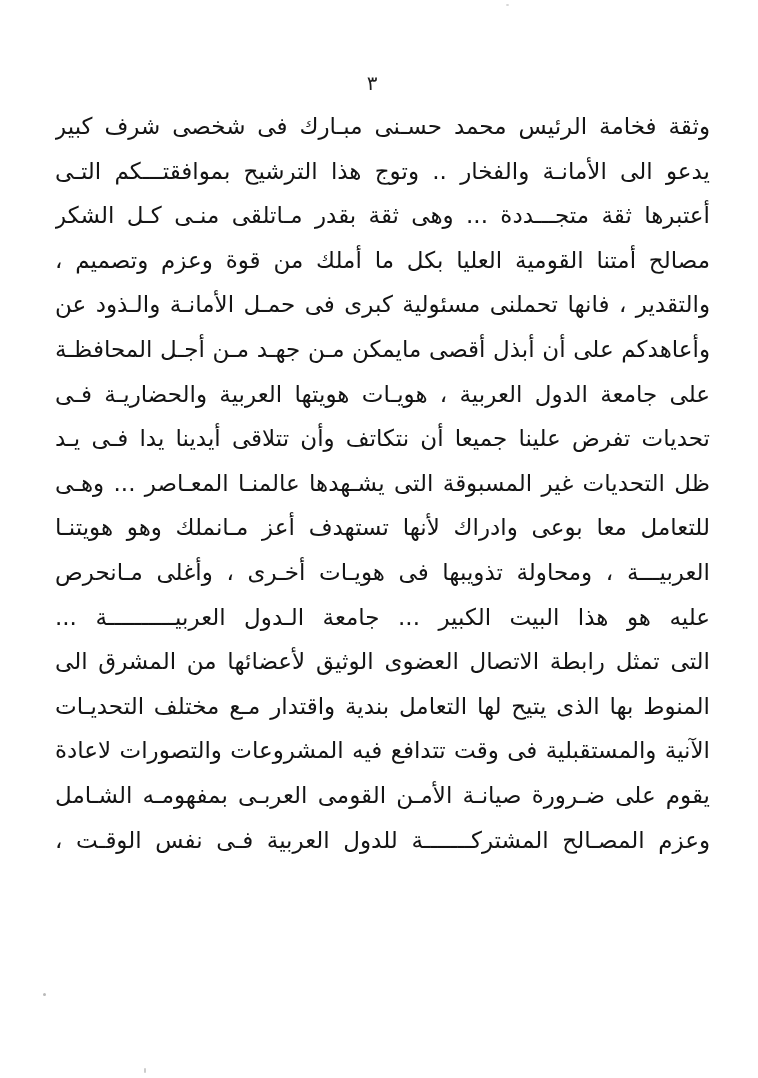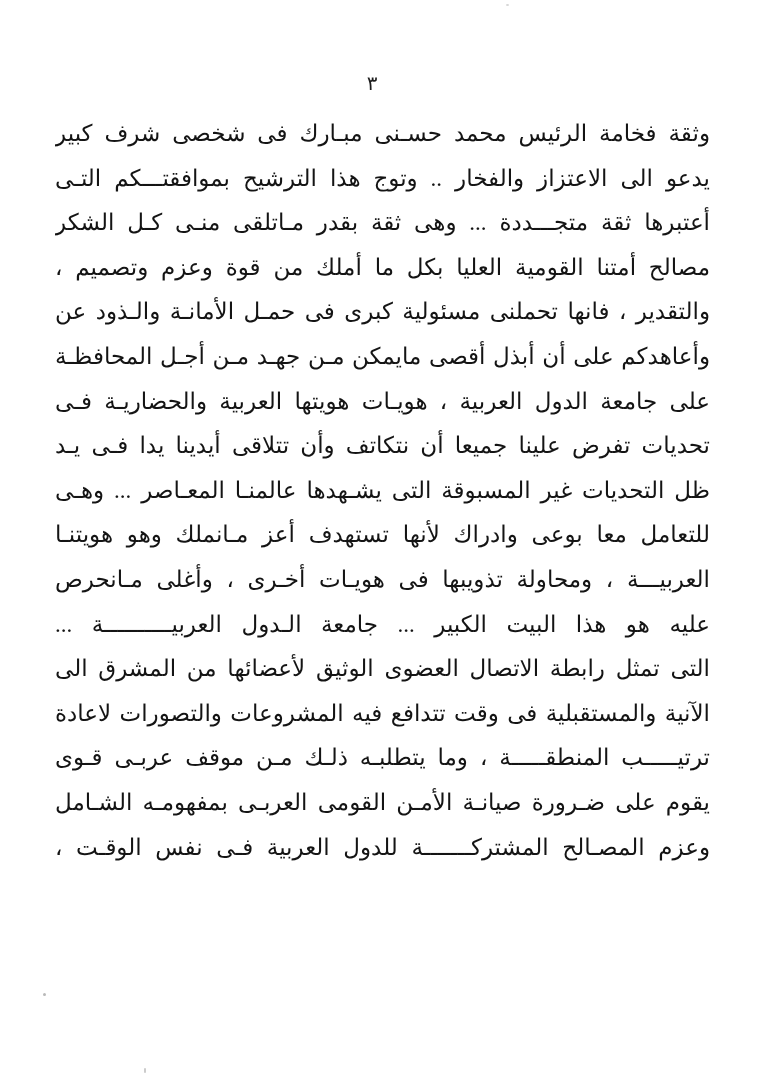--- a/index.html
+++ b/index.html
@@ -21,25 +21,24 @@
     top: 70px;
     left: 0;
     width: 744px;
     text-align: center;
     font-size: 20px;
     line-height: 26px;
     color: #1c1c1c;
   }
   .text-block {
     position: absolute;
-    top: 112px;
+    top: 104px;
     right: 48px;
     left: 55px;
     direction: rtl;
-    font-family: Liberation Serif, serif;
   }
   .line {
     height: 44.6px;
     line-height: 44.6px;
     font-size: 23px;
     text-align: justify;
     text-align-last: justify;
     text-justify: inter-word;
     white-space: normal;
     overflow: hidden;
@@ -55,34 +54,34 @@
   .speck.s3 { left: 506px; top: 4px;    width: 3px; height: 2px; background:#d6d6d6; }
 </style>
 </head>
 <body>
 
 <div class="paper">
   <div class="page-number">٣</div>
 
   <div class="text-block">
     <div class="line">وثقة فخامة الرئيس محمد حسـنى مبـارك فى شخصى شرف كبير</div>
-    <div class="line">يدعو الى الاعتزاز والفخار .. وتوج هذا الترشيح بموافقتـــكم التـى</div>
+    <div class="line">يدعو الى الأمانـة والفخار .. وتوج هذا الترشيح بموافقتـــكم التـى</div>
     <div class="line">أعتبرها ثقة متجـــددة ... وهى ثقة بقدر مـاتلقى منـى كـل الشكر</div>
     <div class="line">مصالح أمتنا القومية العليا بكل ما أملك من قوة وعزم وتصميم ،</div>
     <div class="line">والتقدير ، فانها تحملنى مسئولية كبرى فى حمـل الأمانـة والـذود عن</div>
     <div class="line">وأعاهدكم على أن أبذل أقصى مايمكن مـن جهـد مـن أجـل المحافظـة</div>
     <div class="line">على جامعة الدول العربية ، هويـات هويتها العربية والحضاريـة فـى</div>
     <div class="line">تحديات تفرض علينا جميعا أن نتكاتف وأن تتلاقى أيدينا يدا فـى يـد</div>
     <div class="line">ظل التحديات غير المسبوقة التى يشـهدها عالمنـا المعـاصر ... وهـى</div>
     <div class="line">للتعامل معا بوعى وادراك لأنها تستهدف أعز مـانملك وهو هويتنـا</div>
     <div class="line">العربيـــة ، ومحاولة تذويبها فى هويـات أخـرى ، وأغلى مـانحرص</div>
     <div class="line">عليه هو هذا البيت الكبير ... جامعة الـدول العربيــــــــــة ...</div>
     <div class="line">التى تمثل رابطة الاتصال العضوى الوثيق لأعضائها من المشرق الى</div>
+    <div class="line">المنوط بها الذى يتيح لها التعامل بندية واقتدار مـع مختلف التحديـات</div>
     <div class="line">الآنية والمستقبلية فى وقت تتدافع فيه المشروعات والتصورات لاعادة</div>
-    <div class="line">ترتيـــــب المنطقـــــة ، وما يتطلبـه ذلـك مـن موقف عربـى قـوى</div>
     <div class="line">يقوم على ضـرورة صيانـة الأمـن القومى العربـى بمفهومـه الشـامل</div>
     <div class="line">وعزم المصـالح المشتركـــــــة للدول العربية فـى نفس الوقـت ،</div>
   </div>
 
   <div class="speck s1"></div>
   <div class="speck s2"></div>
   <div class="speck s3"></div>
 </div>
 
 </body></html>

